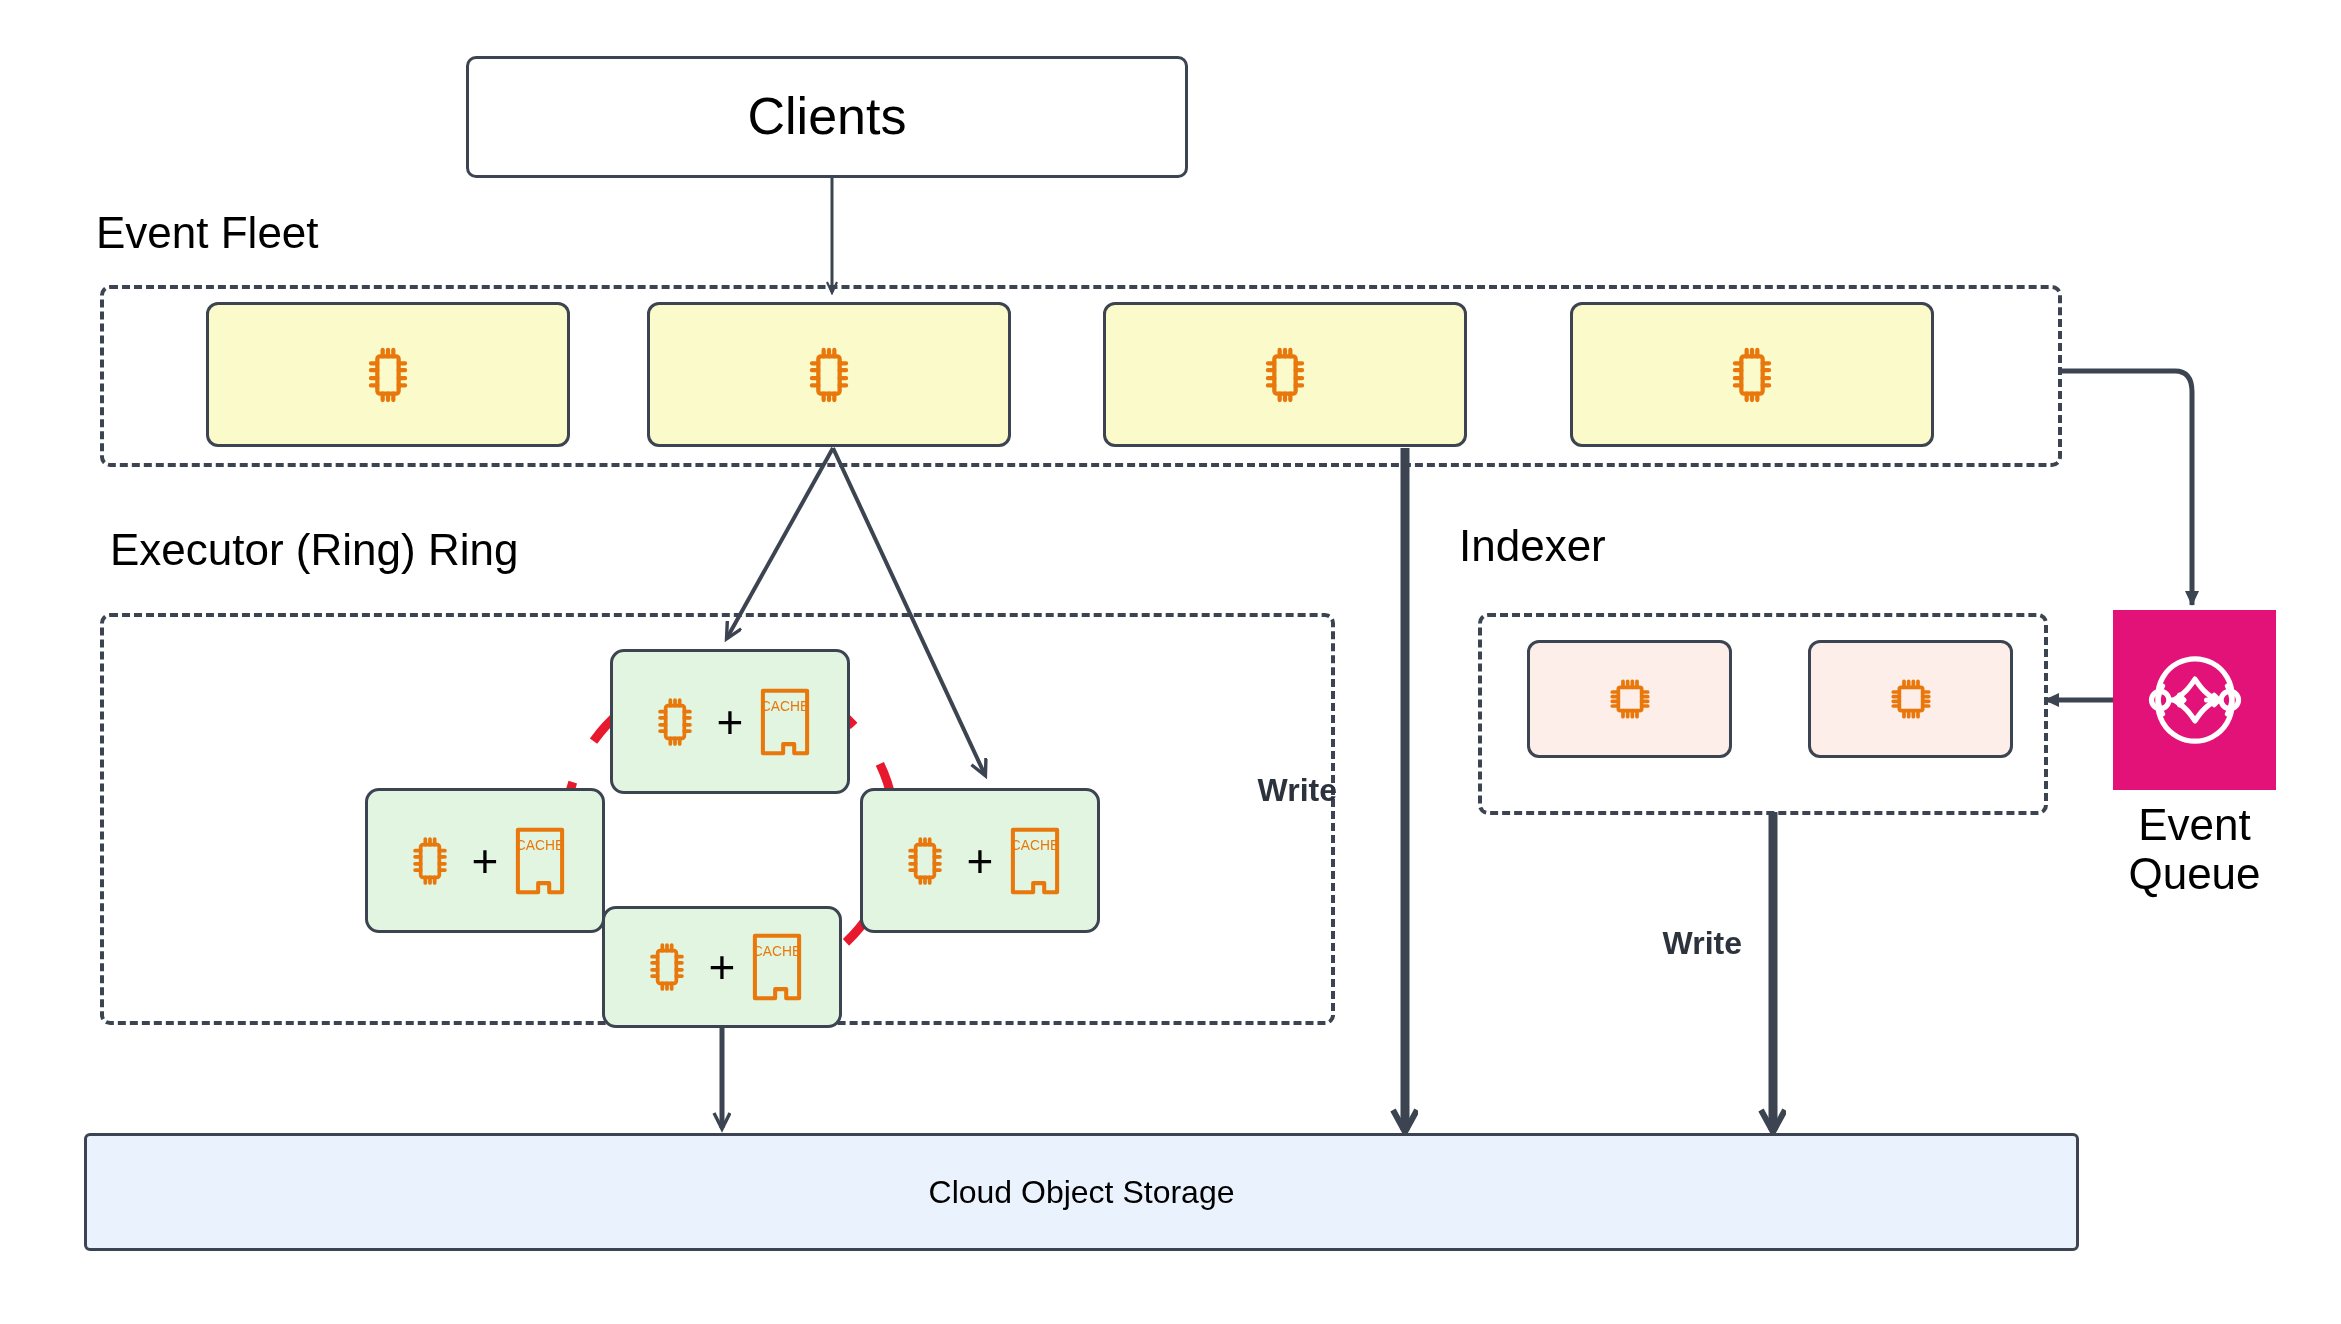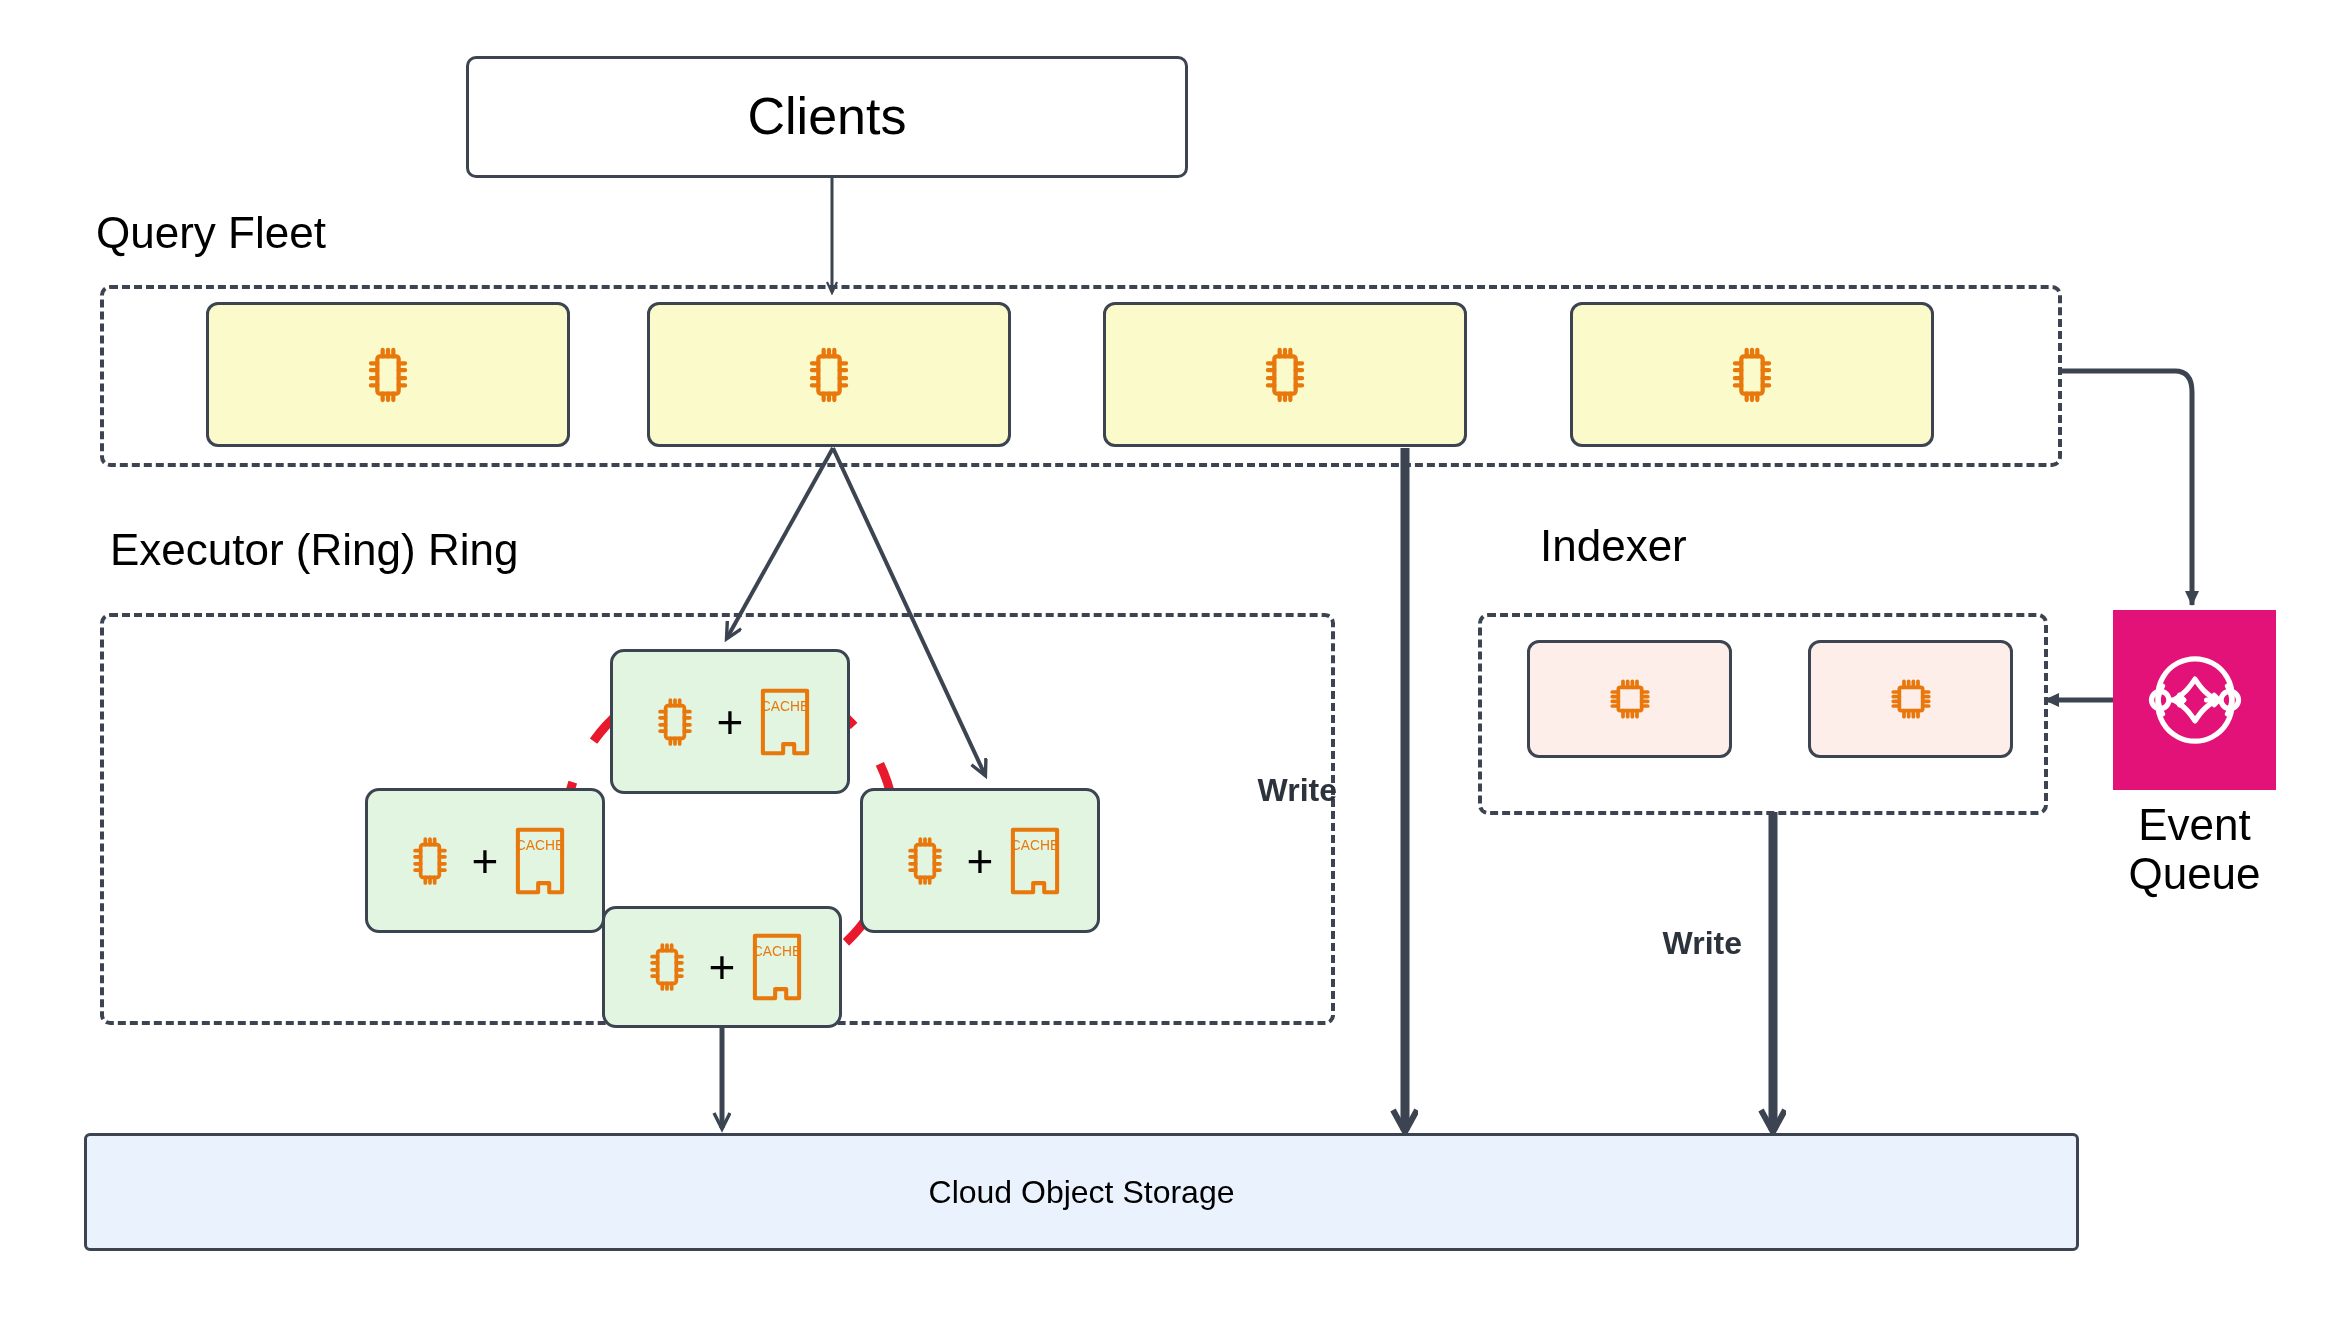--- a/index.html
+++ b/index.html
@@ -150,21 +150,21 @@
 
     <g>
       <path d="M 1773,812 L 1773,1130" stroke="#3b4450" stroke-width="9" fill="none" marker-end="url(#arrowThick)"></path>
     </g>
   </svg>
 
   <div class="node clients-box" style="left:466px; top:56px; width:722px; height:122px;">
     <span class="node-label">Clients</span>
   </div>
 
-  <div class="caption" style="left:96px; top:208px;">Query Fleet</div>
+  <div class="caption" style="left:96px; top:208px;">Event Fleet</div>
 
   <div class="group" style="left:100px; top:285px; width:1962px; height:182px;"></div>
 
   <div class="node qf-node" style="left:206px; top:302px; width:364px; height:145px;">
     <svg width="64" height="64" viewBox="0 0 24 24">
       <g fill="none" stroke="#e8780c" stroke-width="1.6" stroke-linecap="round">
         <rect x="8" y="5" width="8" height="14" rx="1"></rect>
         <path d="M10 5V2.6M12 5V2.6M14 5V2.6M10 19v2.4M12 19v2.4M14 19v2.4"></path>
         <path d="M8 7.6H5.6M8 10.2H5.6M8 13.2H5.6M8 15.9H5.6M16 7.6h2.4M16 10.2h2.4M16 13.2h2.4M16 15.9h2.4"></path>
       </g>
@@ -267,21 +267,21 @@
     </svg>
     <span class="plus-sign" style="margin:0 14px;">+</span>
     <svg width="56" height="70" viewBox="0 0 30 38">
       <g fill="none" stroke="#e8780c" stroke-width="2.2" stroke-linejoin="round">
         <path d="M3 2 H27 V36 H20 V31 H14 V36 H3 Z"></path>
       </g>
       <text x="15" y="13" text-anchor="middle" fill="#e8780c" font-family="Liberation Sans, sans-serif" font-size="7.5">CACHE</text>
     </svg>
   </div>
 
-  <div class="caption" style="left:1540px; top:521px;">Indexer</div>
+  <div class="caption" style="left:1459px; top:521px;">Indexer</div>
 
   <div class="group" style="left:1478px; top:613px; width:570px; height:202px;"></div>
 
   <div class="node ix-node" style="left:1527px; top:640px; width:205px; height:118px;">
     <svg width="56" height="56" viewBox="0 0 24 24">
       <g fill="none" stroke="#e8780c" stroke-width="1.6" stroke-linecap="round">
         <rect x="7" y="7" width="10" height="10" rx="0.8"></rect>
         <path d="M9 7V4.4M11 7V4.4M13 7V4.4M15 7V4.4M9 17v2.6M11 17v2.6M13 17v2.6M15 17v2.6"></path>
         <path d="M7 9H4.4M7 11H4.4M7 13H4.4M7 15H4.4M17 9h2.6M17 11h2.6M17 13h2.6M17 15h2.6"></path>
       </g>

